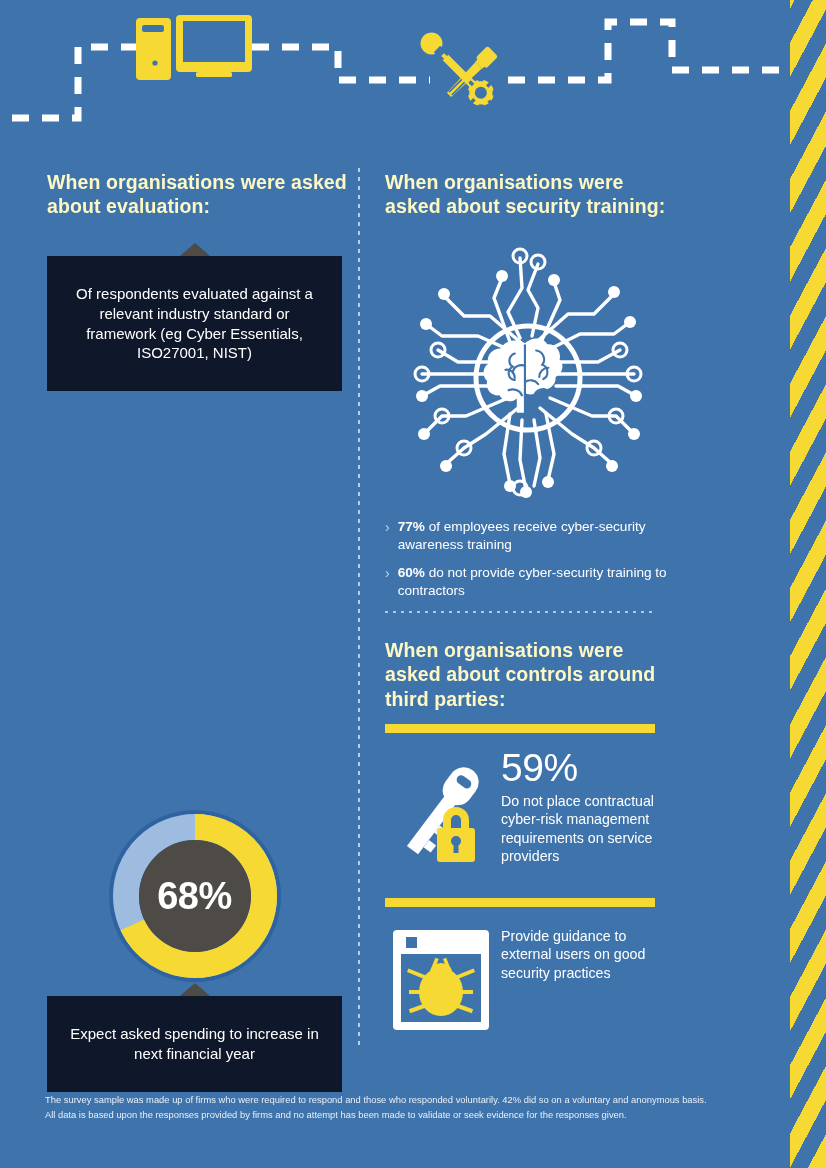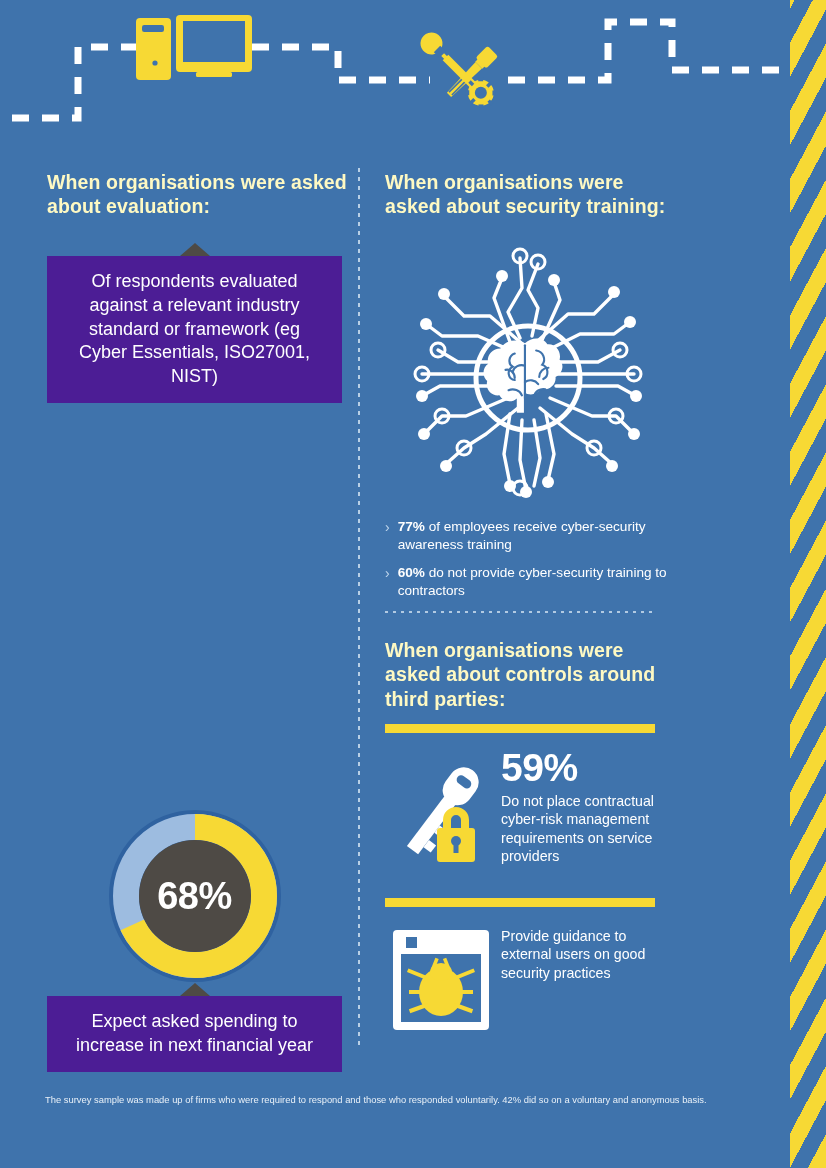--- a/index.html
+++ b/index.html
@@ -76,26 +76,26 @@
     left: 0; top: 0; width: 172px; height: 172px;
     display: flex; align-items: center; justify-content: center;
     color: #ffffff;
     font-size: 38px;
     font-weight: bold;
     letter-spacing: -.5px;
   }
   .caption-box {
     position: relative;
     margin-top: 14px;
-    background: #4c1d95;
+    background: #0f172a;
     color: #ffffff;
-    font-size: 18px;
+    font-size: 15px;
     line-height: 1.32;
     text-align: center;
-    padding: 14px 16px;
+    padding: 28px 16px;
   }
   .caption-box::before {
     content: "";
     position: absolute;
     top: -13px; left: 50%;
     margin-left: -15px;
     border-left: 15px solid transparent;
     border-right: 15px solid transparent;
     border-bottom: 13px solid #4e4a45;
   }
@@ -157,21 +157,21 @@
     align-items: flex-start;
   }
   #stat-59 { top: 748px; }
   #stat-43 { top: 922px; }
   .stat-icon { flex: 0 0 auto; width: 108px; }
   .stat-icon svg { display: block; }
   .stat-text { flex: 1 1 auto; padding-left: 8px; }
   .stat-pct {
     color: #ffffff;
     font-size: 39px;
-    font-weight: bold;
+    font-weight: normal;
     line-height: 1;
     letter-spacing: -.5px;
   }
   .stat-desc {
     color: #ffffff;
     font-size: 14.2px;
     line-height: 1.29;
     margin-top: 5px;
   }
 
@@ -424,15 +424,16 @@
         <rect x="44" y="52" width="24" height="40" fill="#3f73ac" opacity="0"></rect>
       </svg>
     </div>
     <div class="stat-text">
       <div class="stat-desc">Provide guidance to external users on good security practices</div>
     </div>
   </div>
 
   <div class="footer">
     <div>The survey sample was made up of firms who were required to respond and those who responded voluntarily. 42% did so on a voluntary and anonymous basis.</div>
+    <div>All data is based upon the responses provided by firms and no attempt has been made to validate or seek evidence for the responses given.</div>
   </div>
 
 </div>
 
 </body></html>

